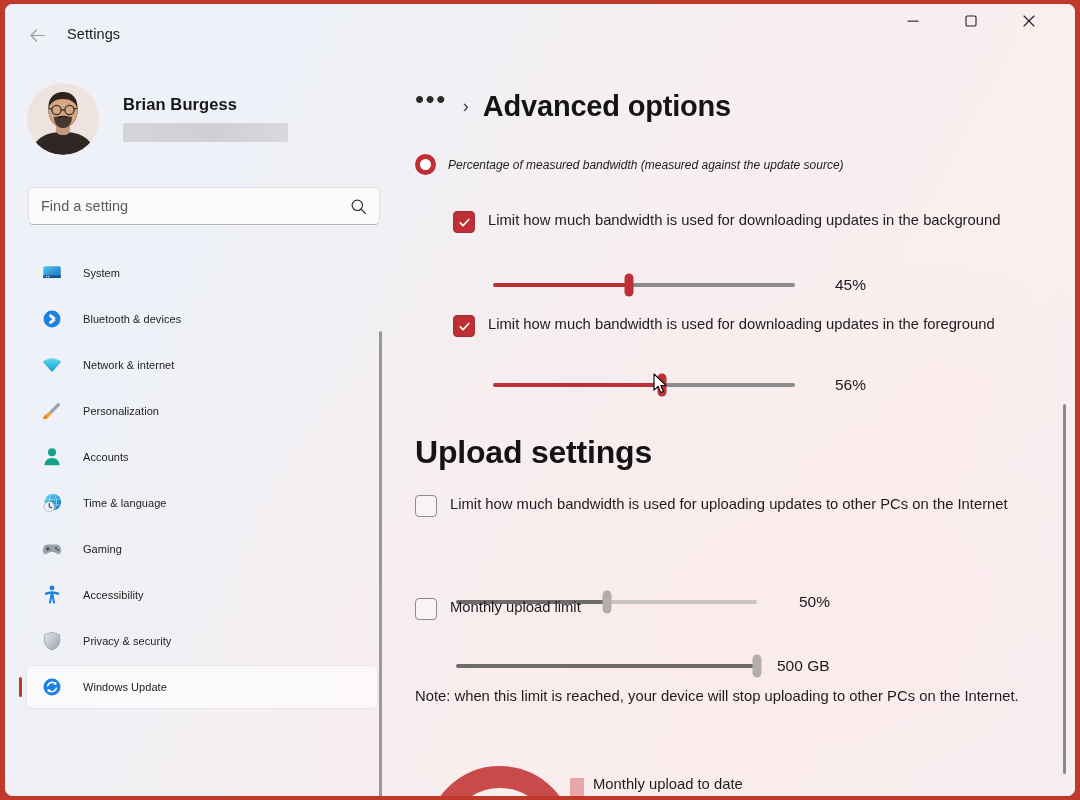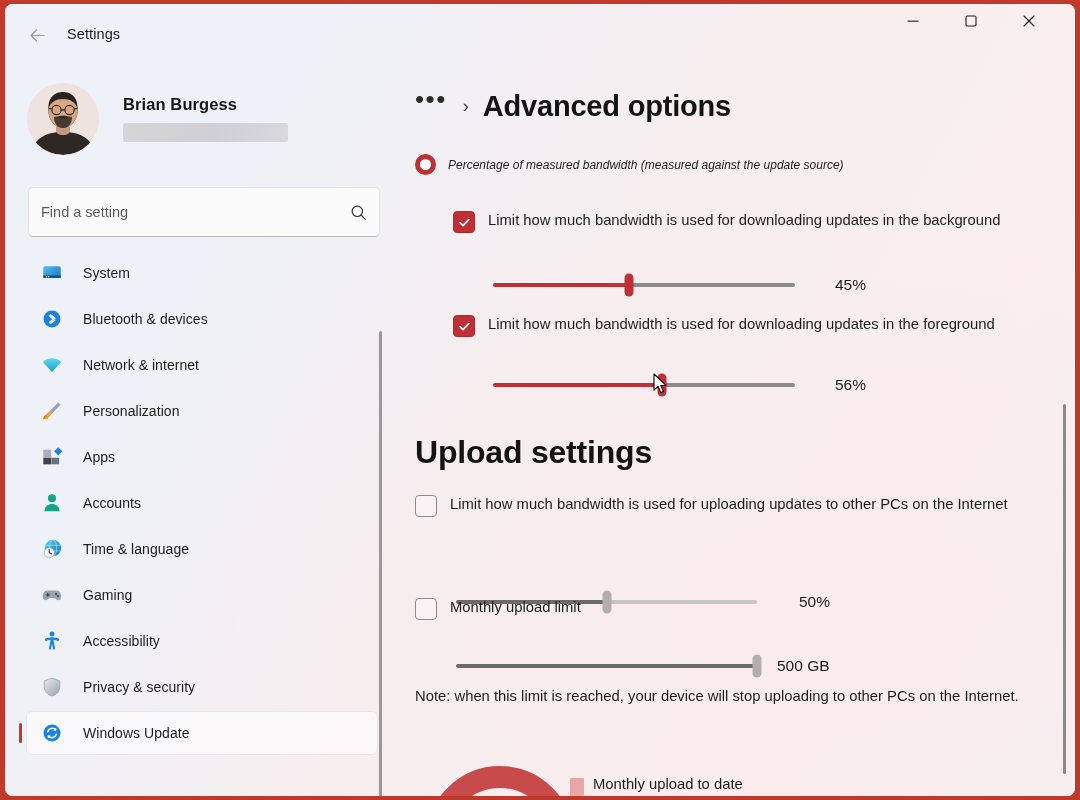--- a/index.html
+++ b/index.html
@@ -81,21 +81,21 @@
     font-size: 16.5px; font-weight: bold; color: #161616; letter-spacing: .1px;
   }
   #profile-sub {
     margin-top: 9px;
     width: 165px; height: 19px; border-radius: 2px;
     background: linear-gradient(90deg, #d6d6d9 0%, #cfcfd4 55%, #d9d9dd 100%);
   }
 
   #search-wrap {
     position: absolute; left: 23px; top: 121px;
-    width: 352px; height: 50px;
+    width: 352px; height: 38px;
   }
   #search-box {
     width: 100%; height: 100%;
     background: #fbfbfc;
     border: 1px solid #e3dfe2;
     border-bottom: 1.6px solid #b9b4b7;
     border-radius: 5px;
     display: flex; align-items: center;
     padding: 0 12px;
   }
@@ -130,21 +130,21 @@
     position: absolute; left: -8px; top: 11px;
     width: 3px; height: 20px; border-radius: 2px;
     background: #c0392b;
   }
   .nav-icon {
     width: 24px; height: 24px; flex: none;
     display: flex; align-items: center; justify-content: center;
     margin-right: 19px;
   }
   .nav-icon svg { width: 22px; height: 22px; display: block; }
-  .nav-label { font-size: 14px; color: #1d1d1d; letter-spacing: .05px; }
+  .nav-label { font-size: 11px; color: #1d1d1d; letter-spacing: .05px; }
 
   
   #sb-scroll {
     position: absolute; left: 374px; top: 265px;
     width: 3px; height: 510px;
     background: #9b9699; border-radius: 2px;
     z-index: 7;
   }
 
   
@@ -407,31 +407,20 @@
         <span class="nav-icon">
           <svg viewBox="0 0 24 24">
             <path d="M18.8 2.8 L21.3 5.3 L11.4 15.2 L8.9 12.7 Z" fill="#9aa2ad"></path>
             <path d="M8.9 12.7 L11.4 15.2 L7.6 19.6 C6.1 21.2 3.2 21.4 2.6 20.8 C2 20.2 3.4 17.6 4.7 16.3 Z" fill="#f59e2b"></path>
             <path d="M4.7 16.3 C3.4 17.6 2 20.2 2.6 20.8 L6.6 18.4 Z" fill="#e07c17"></path>
           </svg>
         </span>
         <span class="nav-label">Personalization</span>
       </div>
 
-      <div class="nav-item">
-        <span class="nav-icon">
-          <svg viewBox="0 0 24 24">
-            <rect x="2.5" y="4" width="8.5" height="8.5" fill="#a9b0ba"></rect>
-            <rect x="2.5" y="12.8" width="8.5" height="7.2" fill="#3d4450"></rect>
-            <rect x="11.3" y="12.8" width="8.5" height="7.2" fill="#6b7482"></rect>
-            <rect x="15.6" y="2.6" width="6.4" height="6.4" transform="rotate(45 18.8 5.8)" fill="#1a82e2"></rect>
-          </svg>
-        </span>
-        <span class="nav-label">Apps</span>
-      </div>
 
       <div class="nav-item">
         <span class="nav-icon">
           <svg viewBox="0 0 24 24">
             <circle cx="12" cy="6.8" r="4.4" fill="#17a38b"></circle>
             <path d="M3.8 21 C3.8 16 7.4 13 12 13 C16.6 13 20.2 16 20.2 21 Z" fill="#17a38b"></path>
           </svg>
         </span>
         <span class="nav-label">Accounts</span>
       </div>

